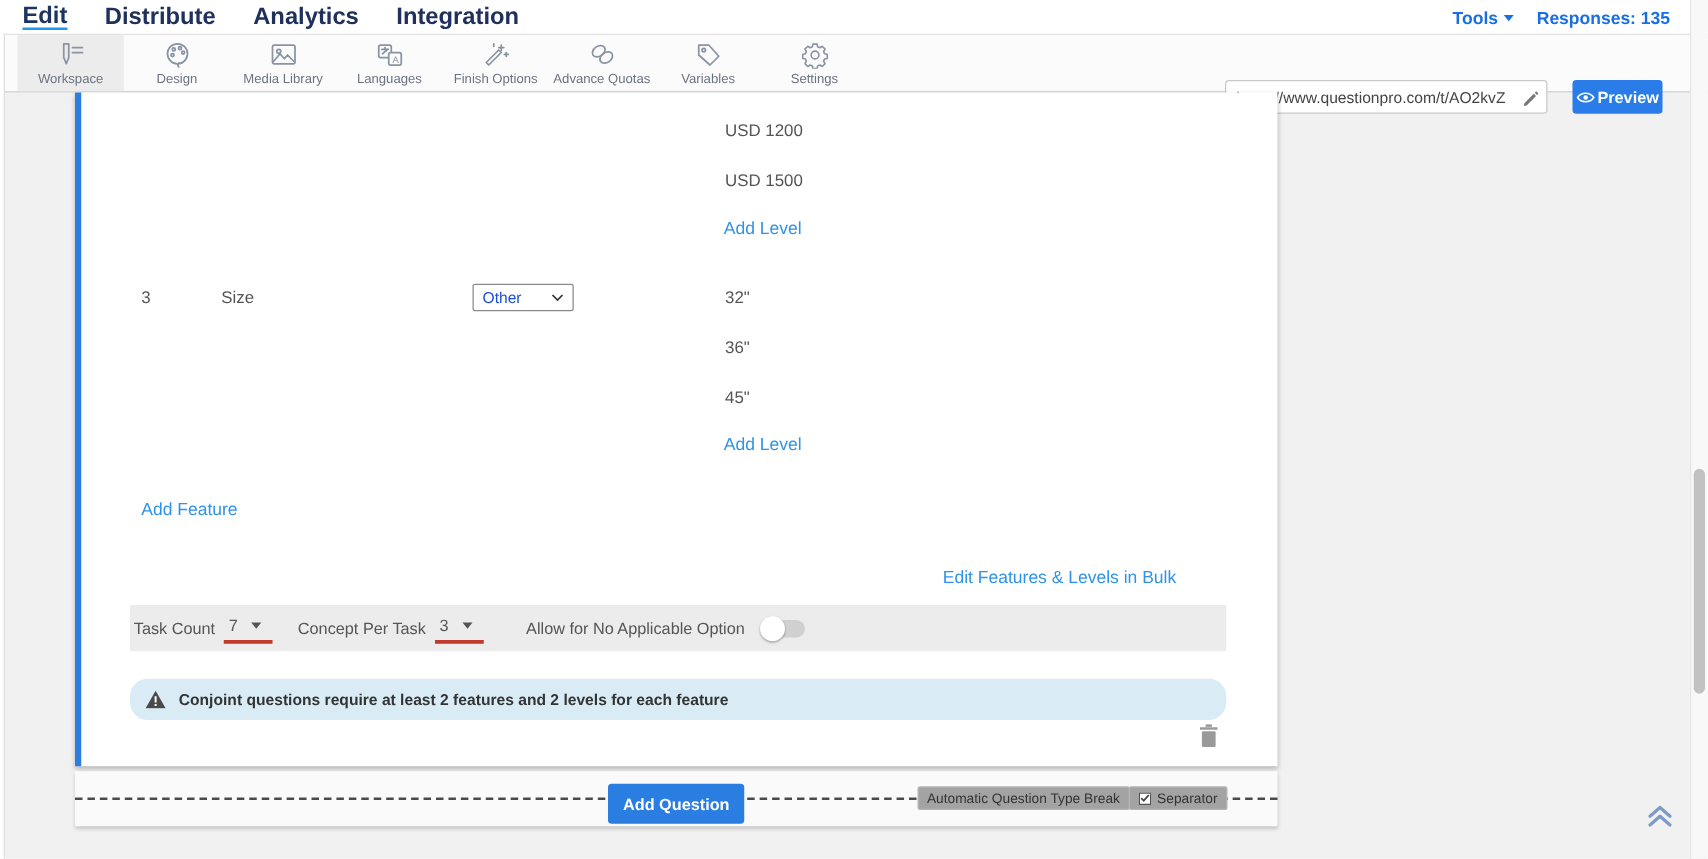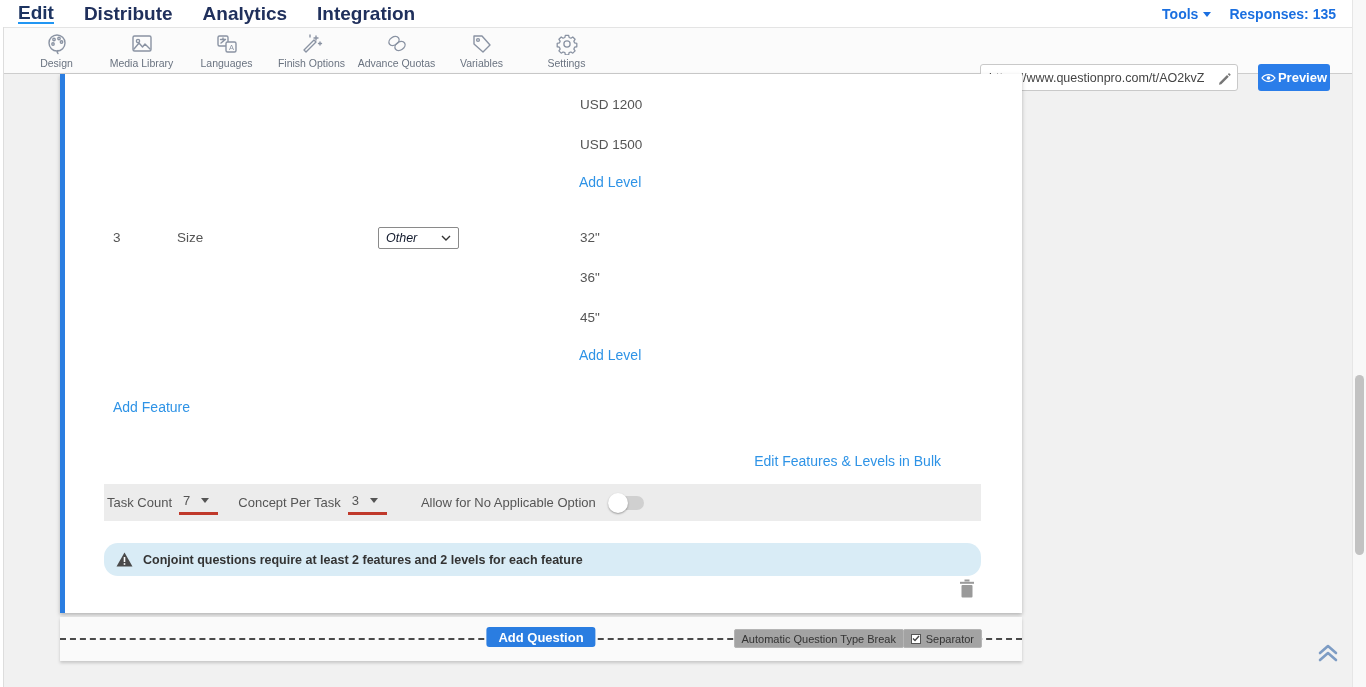--- a/index.html
+++ b/index.html
@@ -42,21 +42,21 @@
   .card { position:absolute; left:60px; top:74px; width:962px; height:539px; background:#fff;
           box-shadow:0 2px 4px rgba(0,0,0,.25); }
   .blue-bar { position:absolute; left:0; top:0; width:5px; height:100%; background:#2a7de1; }
   .lvl-text { position:absolute; left:520px; font-size:13.5px; color:#555; line-height:16px; }
   .add-level { position:absolute; left:519px; font-size:14px; color:#2e93e6; cursor:pointer; line-height:16px; }
   .feat-num { position:absolute; left:53px; font-size:13.5px; color:#555; line-height:16px; }
   .feat-name { position:absolute; left:117px; font-size:13.5px; color:#555; line-height:16px; }
   .feat-select { position:absolute; left:318px; top:153px; width:81px; height:22px; background:#fff;
                  border:1px solid #8a8a8a; border-radius:2px; display:flex; align-items:center;
                  padding:0 7px; cursor:pointer; }
-  .feat-select .sel-val { flex:1; font-size:12.5px; color:#0f172a;font-style:italic; }
+  .feat-select .sel-val { flex:1; font-size:12.5px; color:#1d4ed8; }
   .add-feature { position:absolute; left:53px; top:325px; font-size:14px; color:#2e93e6; cursor:pointer; }
   .bulk-link { position:absolute; right:81px; top:379px; font-size:14px; color:#2e93e6; cursor:pointer; }
 
   .task-bar { position:absolute; left:44px; top:410px; width:877px; height:37px; background:#ececec;
               display:flex; align-items:center; padding-left:3px; }
   .task-lbl { font-size:13px; color:#555; }
   .ddval { display:inline-flex; align-items:center; gap:11px; border-bottom:3px solid #c0392b;
            padding:2px 9px 4px 4px; margin:0 20px 0 7px; cursor:pointer; }
   .ddval span { font-size:13px; color:#555; }
   .caret-down-dark { width:0; height:0; border-left:4px solid transparent; border-right:4px solid transparent;
@@ -68,21 +68,21 @@
   .warn-bar { position:absolute; left:44px; top:469px; width:877px; height:33px; background:#d9ecf6;
               display:flex; align-items:center; gap:10px; padding-left:12px;border-radius:14px; }
   .warn-text { font-size:12.5px; font-weight:700; color:#333; }
 
   .trash { position:absolute; left:898px; top:505px; width:18px; height:19px; cursor:pointer; }
 
   
   .footer { position:absolute; left:60px; top:617px; width:962px; height:44px; background:#fafafa;
             box-shadow:0 2px 3px rgba(0,0,0,.18); }
   .dash-line { position:absolute; left:0; right:0; top:21px; border-top:2px dashed #4a4a4a; }
-  .add-q-btn { position:absolute; left:50%; transform:translateX(-50%); top:10px; height:20px; padding:0 12px;
+  .add-q-btn { position:absolute; left:50%; transform:translateX(-50%); top:10px; height:32px; padding:0 12px;
                background:#2a7de1; border:none; border-radius:3px; color:#fff; font-size:13px; font-weight:700;
                cursor:pointer; font-family:"Liberation Sans", sans-serif; }
   .mini-btn { position:absolute; top:12px; height:19px; background:#a3a3a3; border:1px solid #b5b5b5; border-radius:2px;
               font-size:11px; color:#333; display:flex; align-items:center; padding:0 7px; gap:5px; cursor:pointer; white-space:nowrap; }
   .aqtb { right:118px; }
   .sep { right:40px; }
   .cbx { width:10px; height:10px; border:1px solid #555; background:#fff; display:flex; align-items:center; justify-content:center; }
 
   
   .scroll-top { position:absolute; right:26px; bottom:24px; width:24px; height:20px; cursor:pointer; }
@@ -102,20 +102,28 @@
   <div class="nav-right">
     <span class="nav-link">
       <span>Tools</span>
       <span class="caret-down-blue"></span>
     </span>
     <span class="nav-link">Responses: 135</span>
   </div>
 </div>
 
 <div class="toolbar">
+  <div class="tool active">
+    <svg width="24" height="22" viewBox="0 0 24 22">
+      <path d="M6 2 v11 l2 5 2-5 V2 z"></path>
+        <line x1="13" y1="5" x2="21" y2="5"></line>
+        <line x1="13" y1="9" x2="21" y2="9"></line>
+    </svg>
+    <span class="lbl">Workspace</span>
+  </div>
   <div class="tool">
     <svg width="24" height="22" viewBox="0 0 24 22">
       <circle cx="12" cy="10" r="8"></circle>
         <circle cx="9" cy="6.5" r="1.2"></circle>
         <circle cx="14" cy="5.5" r="1.2"></circle>
       <circle cx="16.5" cy="9" r="1.2"></circle>
         <circle cx="8" cy="11" r="1.2"></circle>
         <path d="M13 17.5 q-1.5 1.5 0 3"></path>
     </svg>
     <span class="lbl">Design</span>

